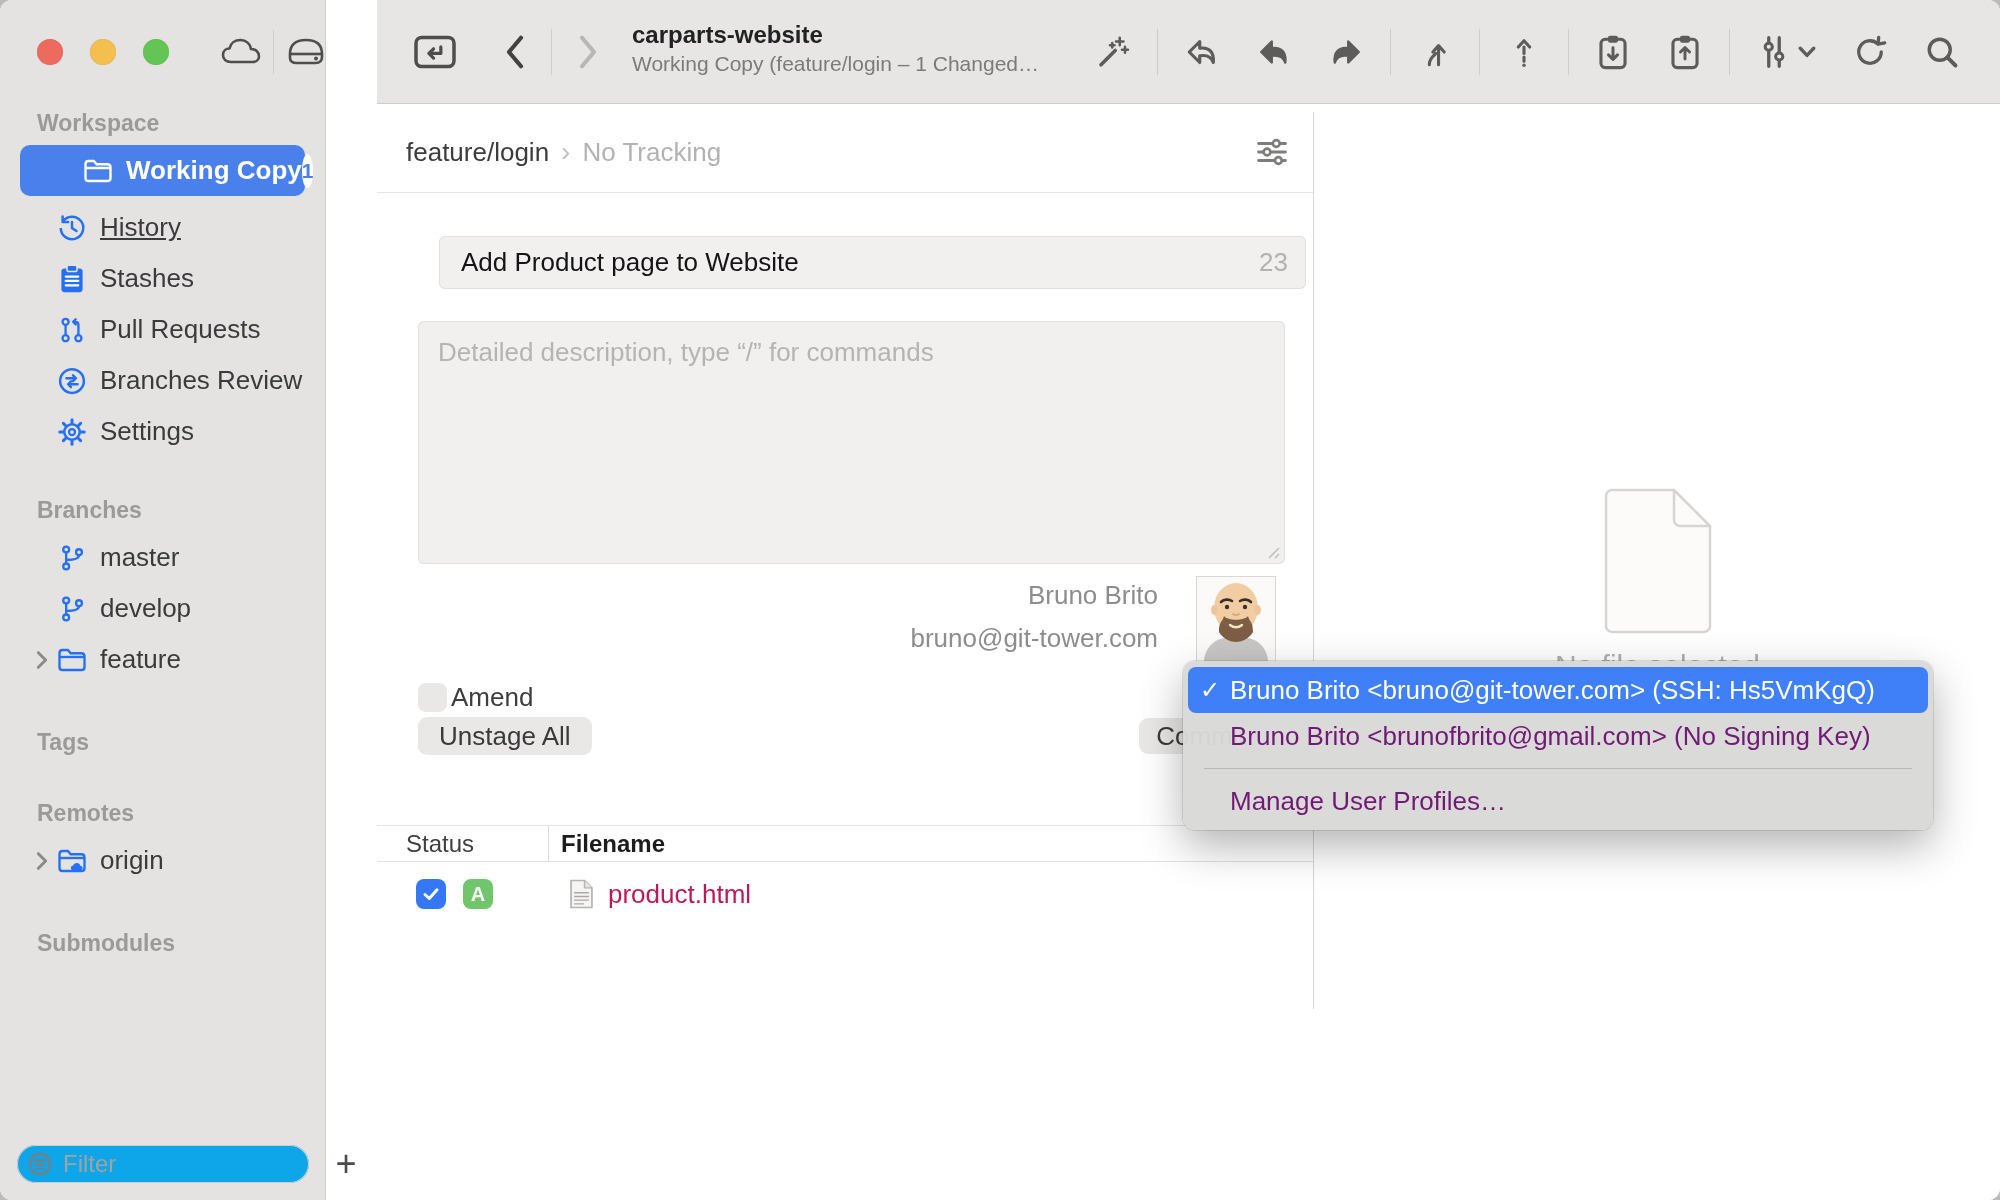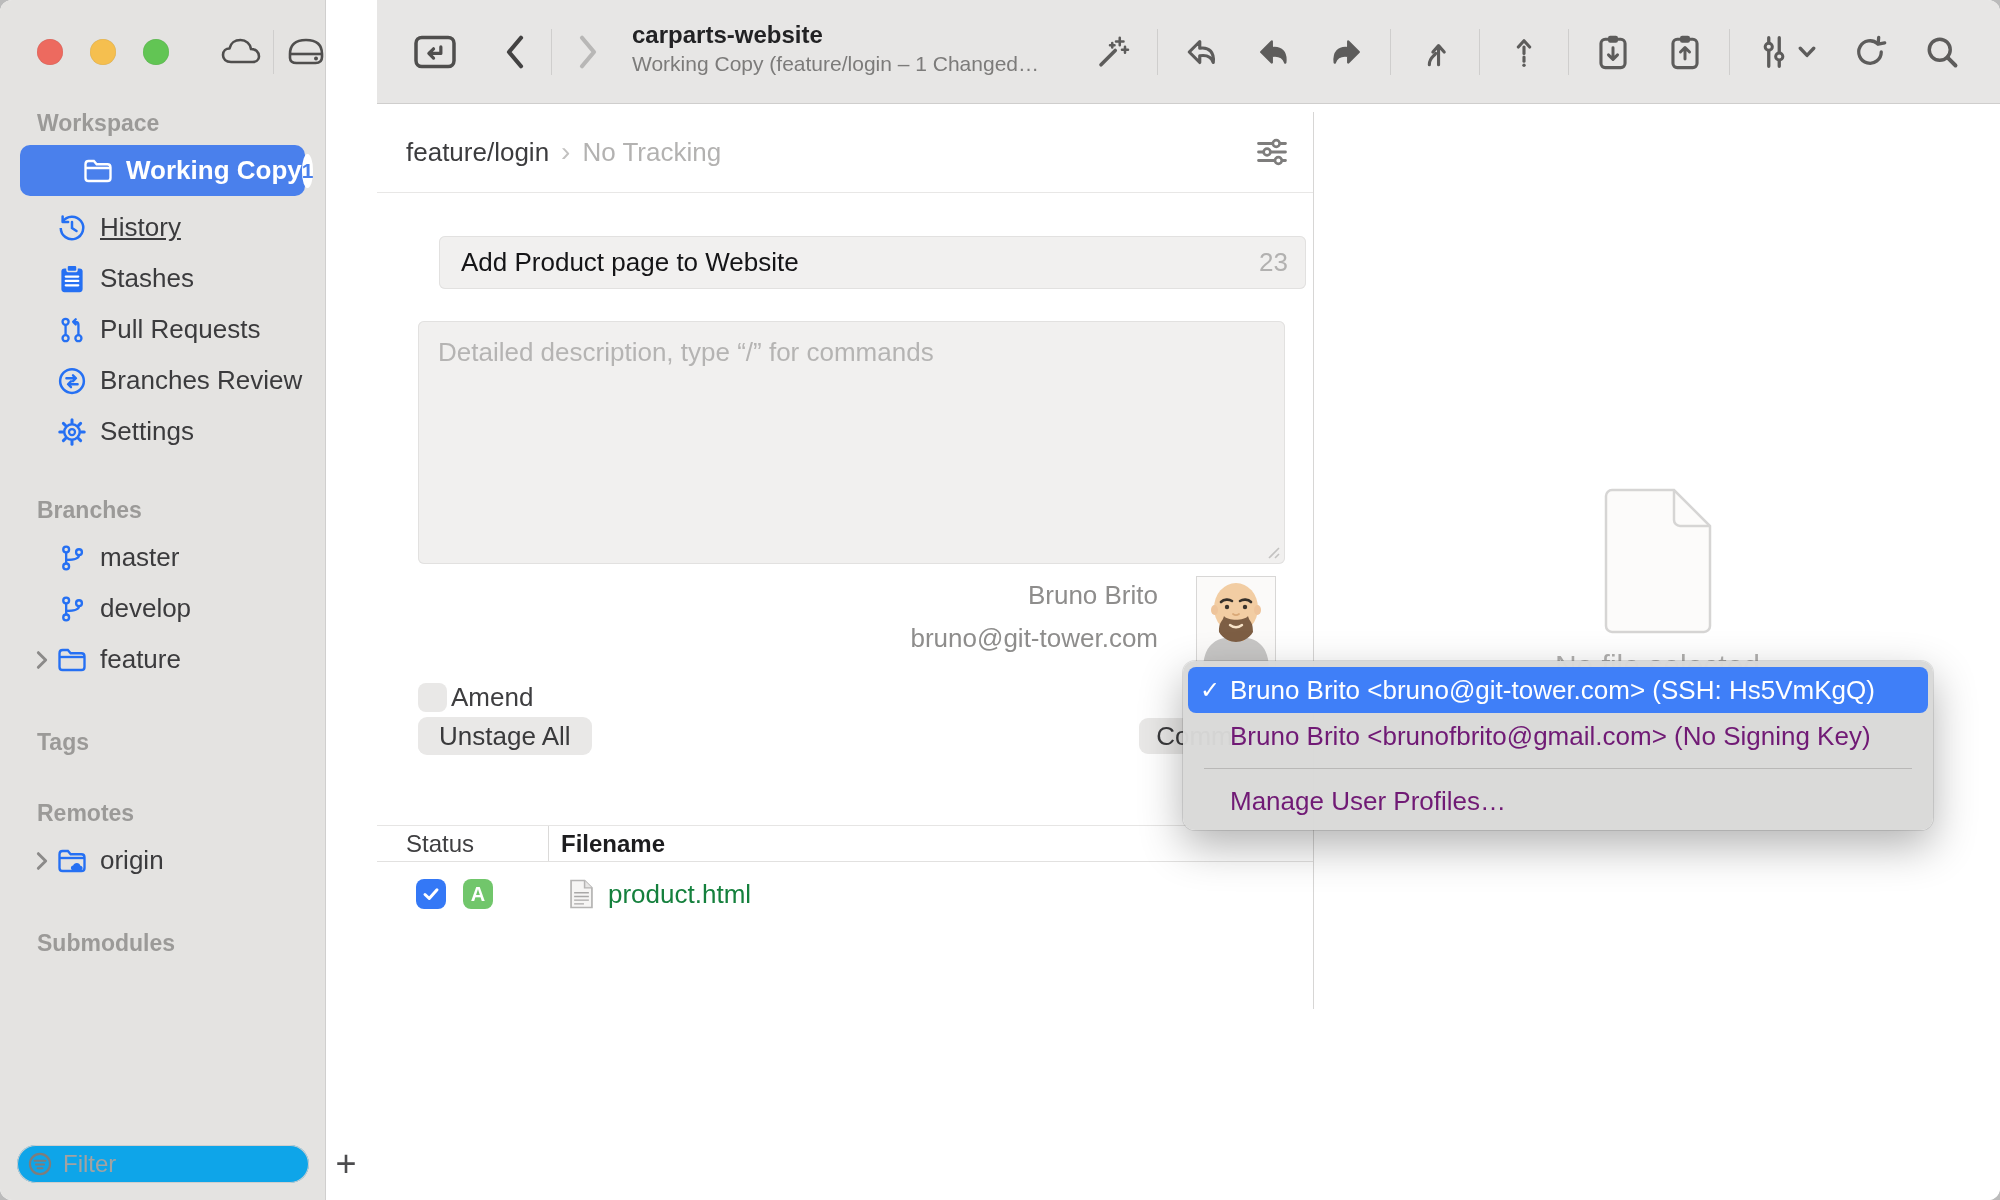--- a/index.html
+++ b/index.html
@@ -78,21 +78,21 @@
     border-bottom:1px solid #e2e1e0;}
   .thead .h1{position:absolute;left:29px;top:4px;font-size:24px;color:#3f3f41;}
   .thead .cdiv{position:absolute;left:171px;top:0;bottom:0;width:1px;background:#dbdad9;}
   .thead .h2{position:absolute;left:184px;top:4px;font-size:24px;font-weight:bold;color:#1d1d1f;}
   .frow{position:absolute;left:0;top:749px;right:0;height:66px;display:flex;align-items:center;}
   .frow .chk{position:absolute;left:39px;width:30px;height:30px;border-radius:8px;background:#3478f6;
     display:flex;align-items:center;justify-content:center;}
   .frow .abadge{position:absolute;left:86px;width:30px;height:30px;border-radius:8px;background:#71c66b;
     color:#fff;font-size:20px;font-weight:bold;display:flex;align-items:center;justify-content:center;}
   .frow .ficon{position:absolute;left:191px;display:flex;}
-  .frow .fname{position:absolute;left:231px;font-size:26px;color:#15803d;}
+  .frow .fname{position:absolute;left:231px;font-size:26px;color:#be185d;}
 
   
   .detail{position:absolute;left:1315px;top:104px;right:0;bottom:0;background:#fff;}
   .bigdoc{position:absolute;left:287px;top:382px;}
   .nofile{position:absolute;left:0;top:545px;width:100%;text-align:center;font-size:30px;color:#b1b0af;}
 
   
   .menu{position:absolute;left:1183px;top:661px;width:750px;background:rgba(217,217,216,.97);
     border-radius:12px;box-shadow:0 0 0 1px rgba(0,0,0,.10),0 16px 44px rgba(0,0,0,.30);
     padding:6px 5px;z-index:100;box-sizing:border-box;}

